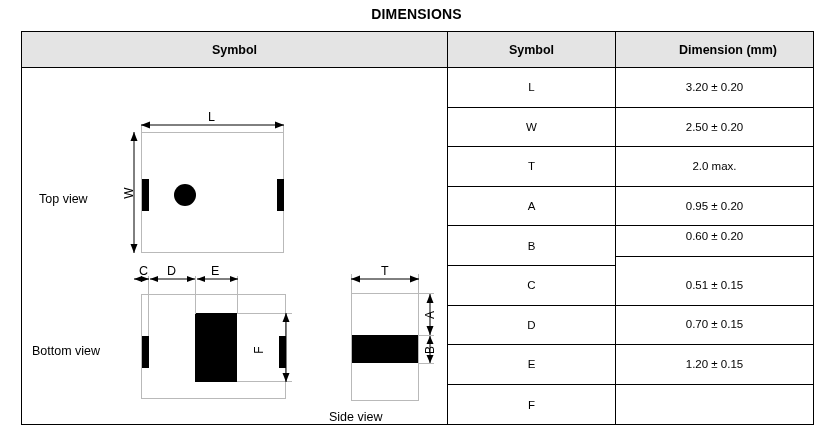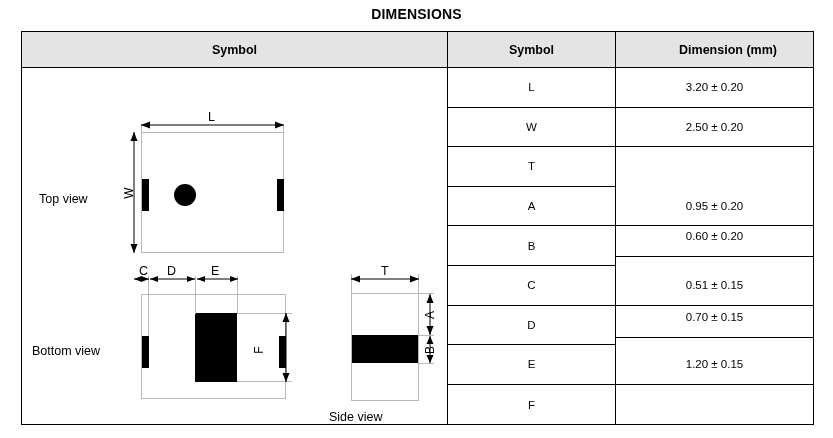--- a/index.html
+++ b/index.html
@@ -267,20 +267,21 @@
     <div class="data-cell" style="top:158.4px;">B</div>
     <div class="data-cell" style="top:198.0px;">C</div>
     <div class="data-cell" style="top:237.6px;">D</div>
     <div class="data-cell" style="top:277.2px;">E</div>
     <div class="data-cell last" style="top:316.8px;">F</div>
   </div>
 
   <div class="col-dim">
     <div class="data-cell" style="top:0px;">3.20 ± 0.20</div>
     <div class="data-cell" style="top:39.6px;">2.50 ± 0.20</div>
+    <div class="data-cell" style="top:79.2px;">2.0 max.</div>
     <div class="data-cell" style="top:118.8px;">0.95 ± 0.20</div>
     <div class="data-cell" style="top:149px;">0.60 ± 0.20</div>
     <div class="data-cell" style="top:198.0px;">0.51 ± 0.15</div>
-    <div class="data-cell" style="top:230px;">0.70 ± 0.15</div>
+    <div class="data-cell" style="top:237px;">0.70 ± 0.15</div>
     <div class="data-cell" style="top:277.2px;">1.20 ± 0.15</div>
   </div>
 
 </div>
 
 </body></html>

